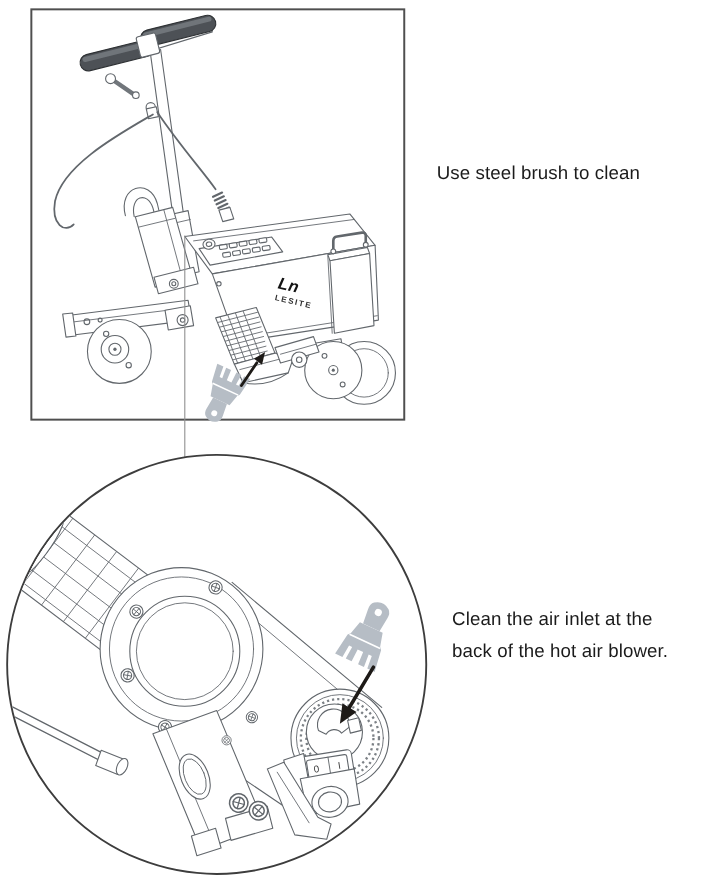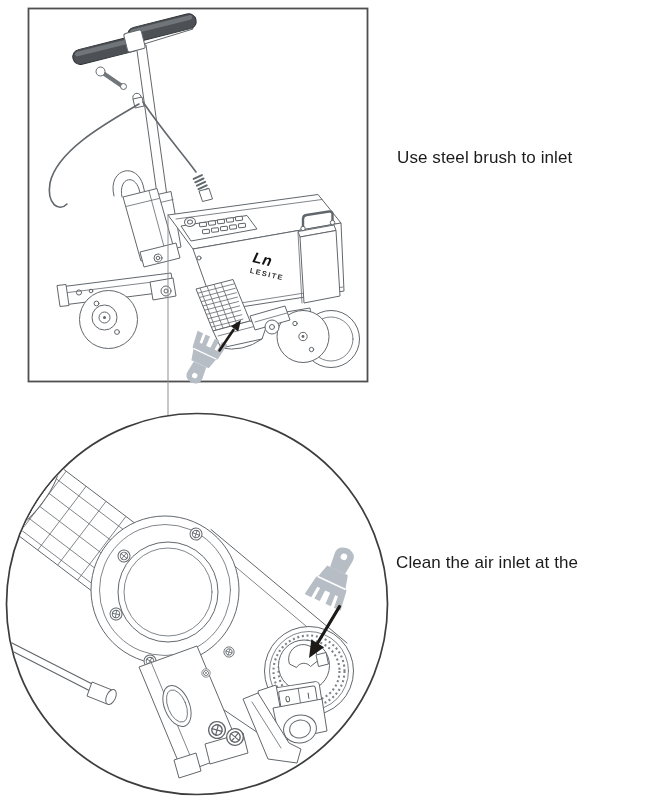--- a/index.html
+++ b/index.html
@@ -308,17 +308,18 @@
       <use href="#brushico" transform="translate(334,578) rotate(25) scale(1.2)"></use>
       <g>
         <line class="arrowline sw32" x1="339.5" y1="606.5" x2="316.5" y2="645"></line>
         <polygon class="arrow" points="309,658 324.1,647.2 311.3,639.5"></polygon>
       </g>
     </g>
   </g>
 </svg>
 
 <div class="caption" style="left:397px;top:143px;">
-  <span>Use steel brush to inlet</span>
+  <span>Use steel brush to clean</span>
 </div>
-<div class="caption" style="left:396px;top:548px;">
+<div class="caption" style="left:411px;top:548px;">
   <span>Clean the air inlet at the</span>
+  <span>back of the hot air blower.</span>
 </div>
 
 </body></html>

